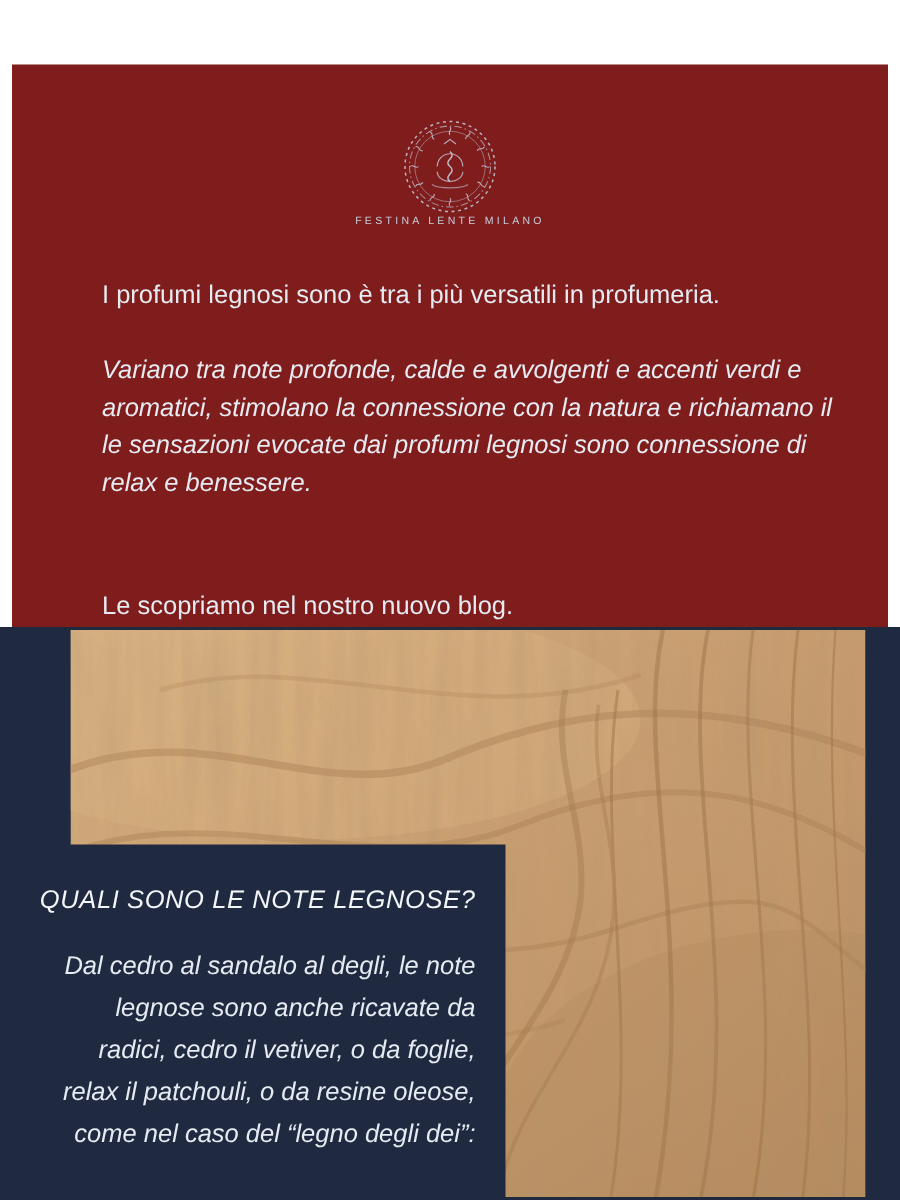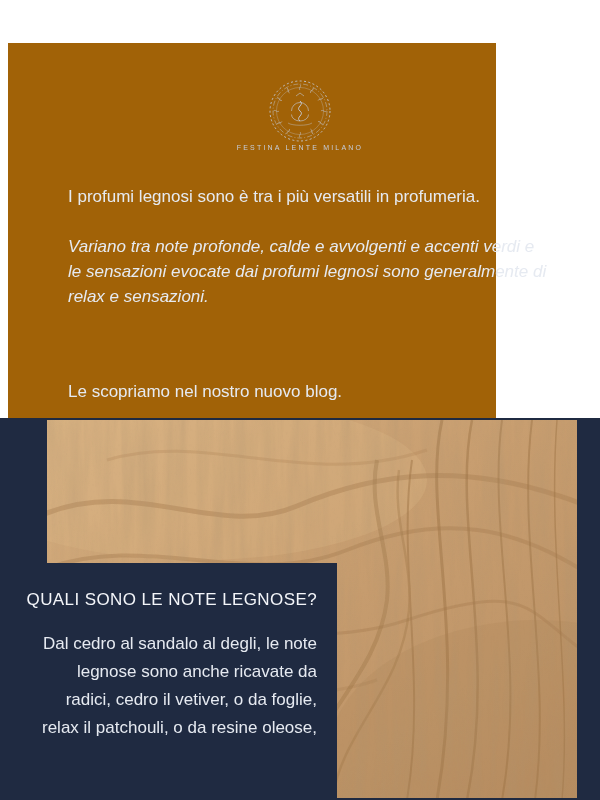--- a/index.html
+++ b/index.html
@@ -1,40 +1,41 @@
 <!DOCTYPE html>
 <html><head>
 <meta charset="utf-8">
 <style>
   html,body{margin:0;padding:0;background:#ffffff;}
   .canvas{
     position:relative;width:600px;height:800px;background:#ffffff;
     overflow:hidden;font-family:"Liberation Sans",sans-serif;
   }
   .panel-top{
-    position:absolute;left:8px;top:43px;width:488px;height:375px;
-    background:#a16207;
+    position:absolute;left:8px;top:43px;width:584px;height:375px;
+    background:#7f1d1d;
   }
   .section-bottom{
     position:absolute;left:0;top:418px;width:600px;height:382px;
     background:#1f2a41;
+    font-style:italic;
   }
   .logo-wrap{position:absolute;left:0;top:36px;width:584px;text-align:center;}
   .logo-wrap svg{display:inline-block;}
   .brand{
     position:absolute;left:0;top:101px;width:584px;text-align:center;
     color:#c6cedd;font-size:7px;letter-spacing:2.2px;font-weight:400;
   }
   .intro-p{
     position:absolute;left:60px;color:#e6eaf1;font-size:17px;line-height:25px;
     white-space:nowrap;font-weight:400;
   }
   .p1{top:141px;}
   .p2{top:191px;font-style:italic;}
-  .p3{top:336px;}
+  .p3{top:348px;}
   .wood{
     position:absolute;left:47px;top:2px;width:530px;height:378px;
   }
   .wood svg{display:block;width:100%;height:100%;}
   .overlay-panel{
     position:absolute;left:0;top:145px;width:337px;height:237px;
     background:#1f2a41;
   }
   .feature-heading{
     position:absolute;top:170px;right:283px;color:#f3f5f9;
@@ -80,22 +81,23 @@
           <path d="M20,44 c4,3 20,3 24,0" stroke-width="0.7" opacity="0.6"></path>
         </svg>
       </span>
     </div>
     <div class="brand">FESTINA LENTE MILANO</div>
 
     <div class="intro-p p1">I profumi legnosi sono è tra i più versatili in profumeria.</div>
 
     <div class="intro-p p2">
       <div>Variano tra note profonde, calde e avvolgenti e accenti verdi e</div>
-      <div>le sensazioni evocate dai profumi legnosi sono generalmente di</div>
-      <div>relax e sensazioni.</div>
+      <div>aromatici, stimolano la connessione con la natura e richiamano il</div>
+      <div>le sensazioni evocate dai profumi legnosi sono connessione di</div>
+      <div>relax e benessere.</div>
     </div>
 
     <div class="intro-p p3">Le scopriamo nel nostro nuovo blog.</div>
   </div>
 
   <div class="section-bottom">
 
     <div class="wood">
       <svg viewBox="0 0 530 378" preserveAspectRatio="none">
         <defs>
@@ -140,16 +142,17 @@
 
     <div class="overlay-panel"></div>
 
     <div class="feature-heading">QUALI SONO LE NOTE LEGNOSE?</div>
 
     <div class="feature-body">
       <div>Dal cedro al sandalo al degli, le note</div>
       <div>legnose sono anche ricavate da</div>
       <div>radici, cedro il vetiver, o da foglie,</div>
       <div>relax il patchouli, o da resine oleose,</div>
+      <div>come nel caso del “legno degli dei”:</div>
     </div>
 
   </div>
 </div>
 
 </body></html>

